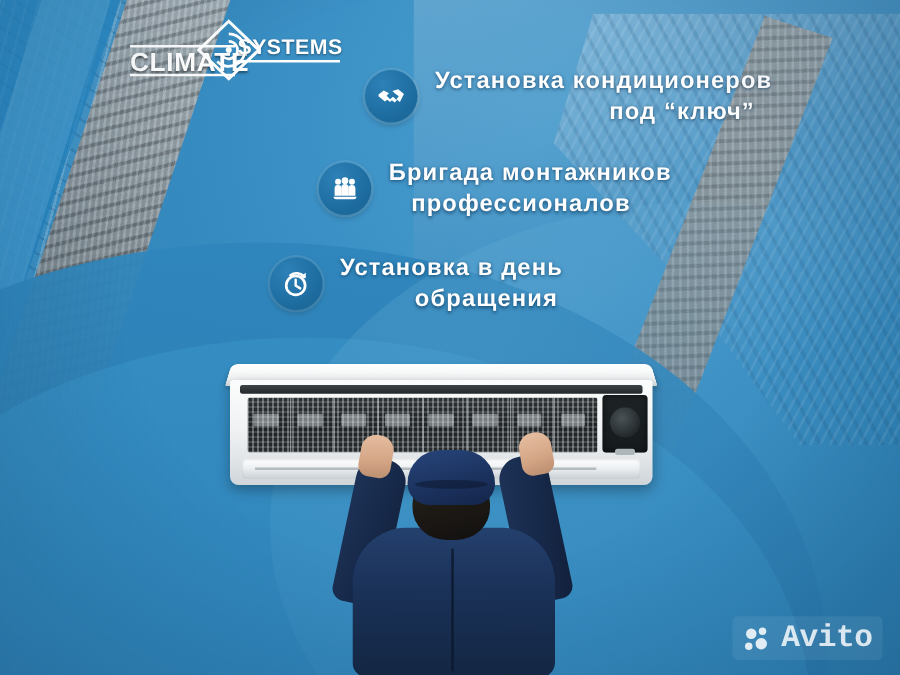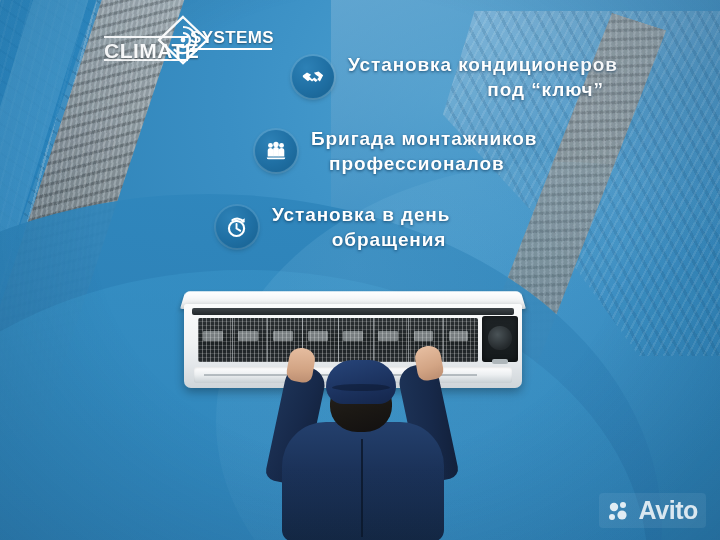--- a/index.html
+++ b/index.html
@@ -460,20 +460,21 @@
     border-radius: 4px;
     background: rgba(255,255,255,0.07);
   }
   .avito-mark { width: 24px; height: 24px; flex: 0 0 auto; }
   .avito-word {
     color: rgba(255,255,255,0.82);
     font-size: 25px;
     font-weight: bold;
     letter-spacing: -0.4px;
     line-height: 1;
+    font-family: Liberation Mono, monospace;
   }
 </style>
 </head>
 <body>
 
 <div id="ad">
 
   <div class="bg-base"></div>
   <div class="ice-left"></div>
   <div class="rock-left"></div>

